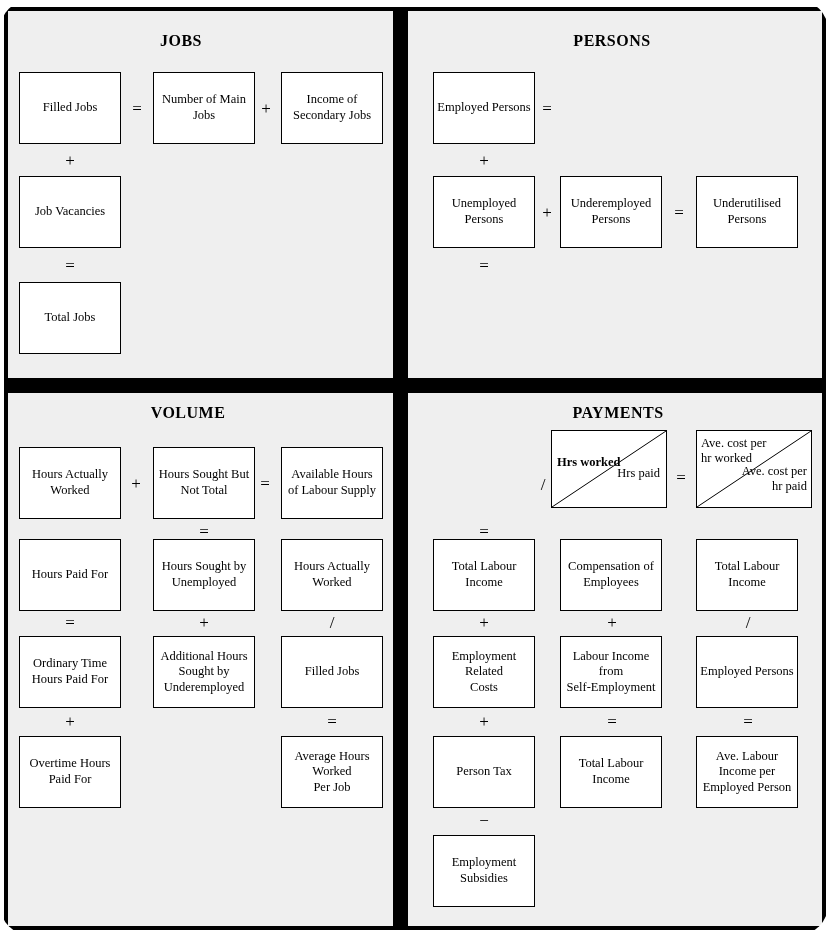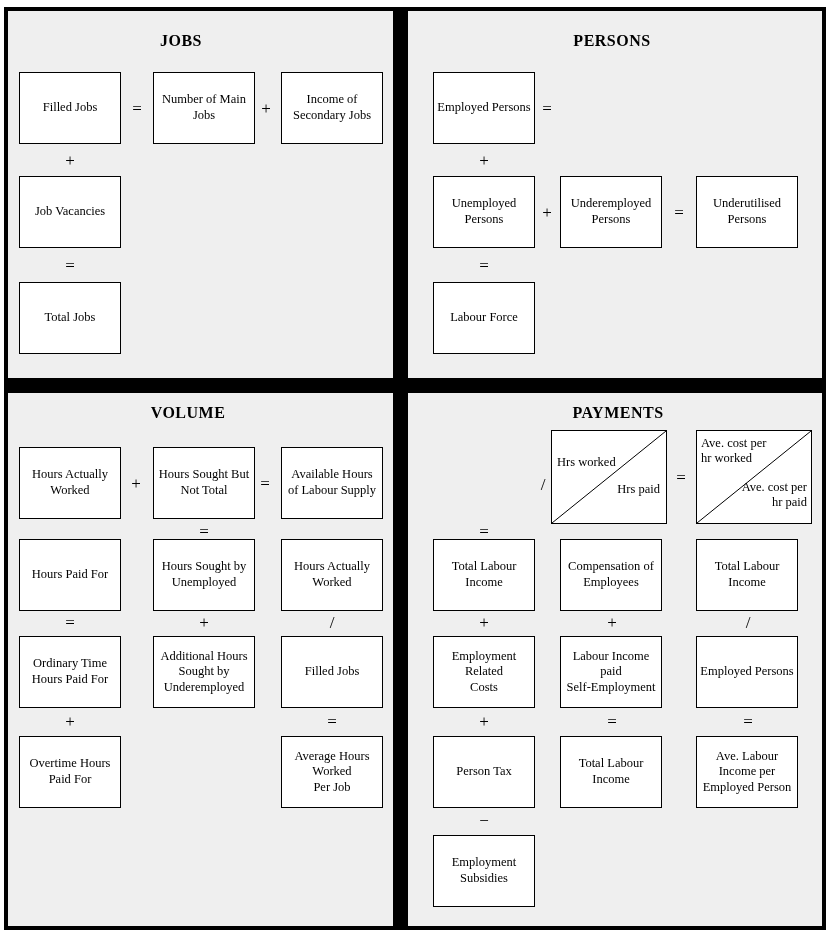--- a/index.html
+++ b/index.html
@@ -1,32 +1,32 @@
 <!DOCTYPE html>
 <html><head>
 <meta charset="utf-8">
 <style>
   html,body{margin:0;padding:0;background:#ffffff;}
   .page{position:relative;width:828px;height:935px;background:#ffffff;overflow:hidden;
-        font-family:"Liberation Serif","DejaVu Serif",serif;color:#000;}
+        font-family:"Liberation Serif","DejaVu Serif",serif;color:#000;border-radius:30px;}
   .frame{position:absolute;left:4px;top:7px;width:814px;height:915px;
          border:4px solid #000;background:#efefef;}
   .vbar{position:absolute;left:393px;top:7px;width:15px;height:923px;background:#000;}
   .hbar{position:absolute;left:4px;top:378px;width:822px;height:15px;background:#000;}
   .qtitle{position:absolute;transform:translateX(-50%);font-weight:bold;
           font-size:16px;letter-spacing:0.5px;white-space:nowrap;}
   .box{position:absolute;width:102px;height:72px;background:#ffffff;border:1px solid #000;
        box-sizing:border-box;display:flex;align-items:center;justify-content:center;
        text-align:center;font-size:12.5px;line-height:1.25;white-space:pre-line;
        padding:2px;}
   .op{position:absolute;transform:translate(-50%,-50%);font-size:17px;line-height:1;}
-  .ratio{width:116px;height:94px;display:block;padding:4px;}
+  .ratio{width:116px;height:78px;display:block;padding:4px;}
   .ratio svg{position:absolute;left:0;top:0;width:100%;height:100%;}
   .rl{position:absolute;font-size:12.5px;line-height:1.2;white-space:pre-line;}
-  .rl-tl1{left:5px;top:24px;text-align:left;}
+  .rl-tl1{left:5px;top:24px;text-align:left;font-weight:bold;}
   .rl-br1{right:6px;bottom:26px;text-align:right;}
   .rl-tl2{left:4px;top:5px;text-align:left;}
   .rl-br2{right:4px;bottom:13px;text-align:right;}
 </style>
 </head>
 <body>
 
 <div class="page">
   <div class="frame"></div>
   <div class="vbar"></div>
@@ -51,21 +51,20 @@
   <div class="op" style="left:484px;top:160px">+</div>
   <div class="box" style="left:433px;top:176px">Unemployed
 Persons</div>
   <div class="op" style="left:547px;top:212px">+</div>
   <div class="box" style="left:560px;top:176px">Underemployed
 Persons</div>
   <div class="op" style="left:679px;top:212px">=</div>
   <div class="box" style="left:696px;top:176px">Underutilised
 Persons</div>
   <div class="op" style="left:484px;top:265px">=</div>
-  <div class="box" style="left:433px;top:282px">Labour Force</div>
 
   <div class="qtitle" style="left:188px;top:404px">VOLUME</div>
   <div class="box" style="left:19px;top:447px">Hours Actually
 Worked</div>
   <div class="op" style="left:136px;top:483px">+</div>
   <div class="box" style="left:153px;top:447px">Hours Sought But
 Not Total</div>
   <div class="op" style="left:265px;top:483px">=</div>
   <div class="box" style="left:281px;top:447px">Available Hours
 of Labour Supply</div>
@@ -122,21 +121,21 @@
 Employees</div>
   <div class="box" style="left:696px;top:539px">Total Labour
 Income</div>
   <div class="op" style="left:484px;top:622px">+</div>
   <div class="op" style="left:612px;top:622px">+</div>
   <div class="op" style="left:748px;top:622px">/</div>
   <div class="box" style="left:433px;top:636px">Employment
 Related
 Costs</div>
   <div class="box" style="left:560px;top:636px">Labour Income
-paid
+from
 Self-Employment</div>
   <div class="box" style="left:696px;top:636px">Employed Persons</div>
   <div class="op" style="left:484px;top:721px">+</div>
   <div class="op" style="left:612px;top:721px">=</div>
   <div class="op" style="left:748px;top:721px">=</div>
   <div class="box" style="left:433px;top:736px">Person Tax</div>
   <div class="box" style="left:560px;top:736px">Total Labour
 Income</div>
   <div class="box" style="left:696px;top:736px">Ave. Labour
 Income per

